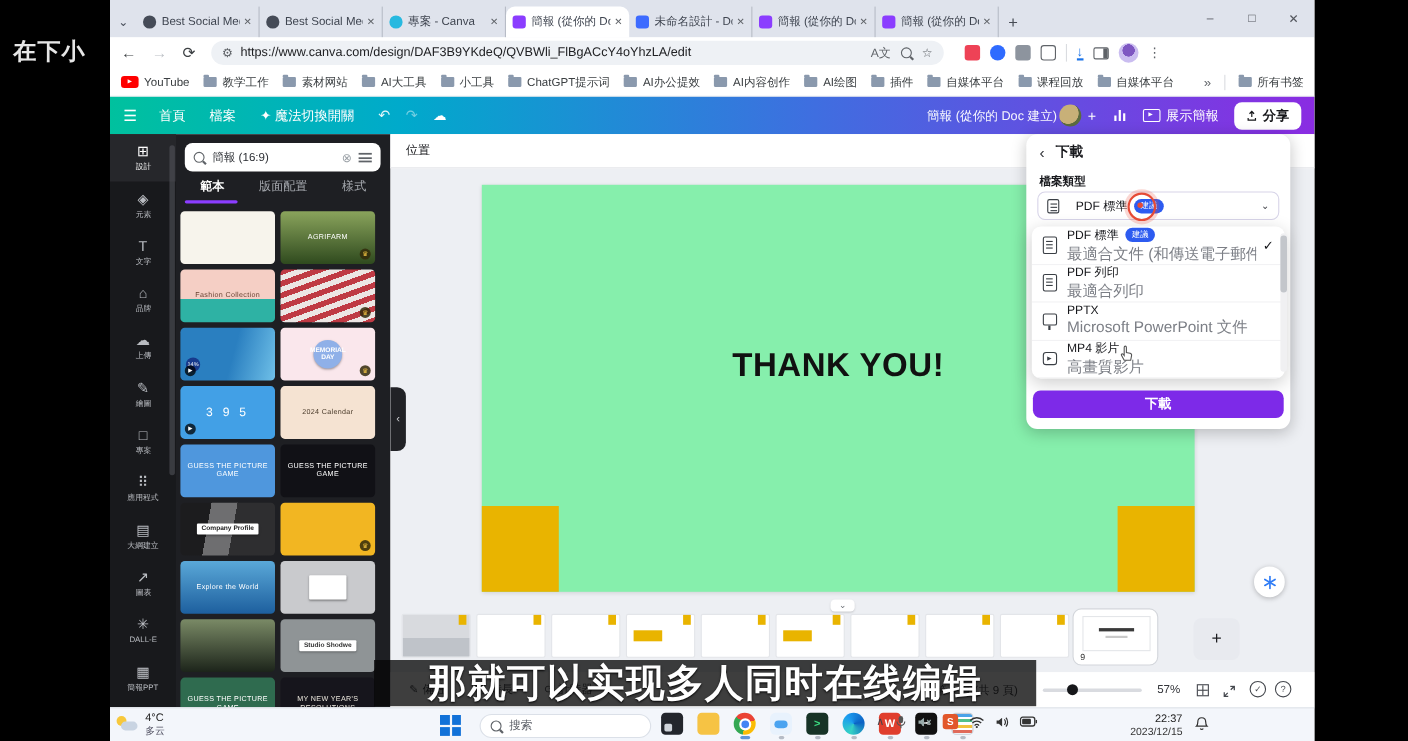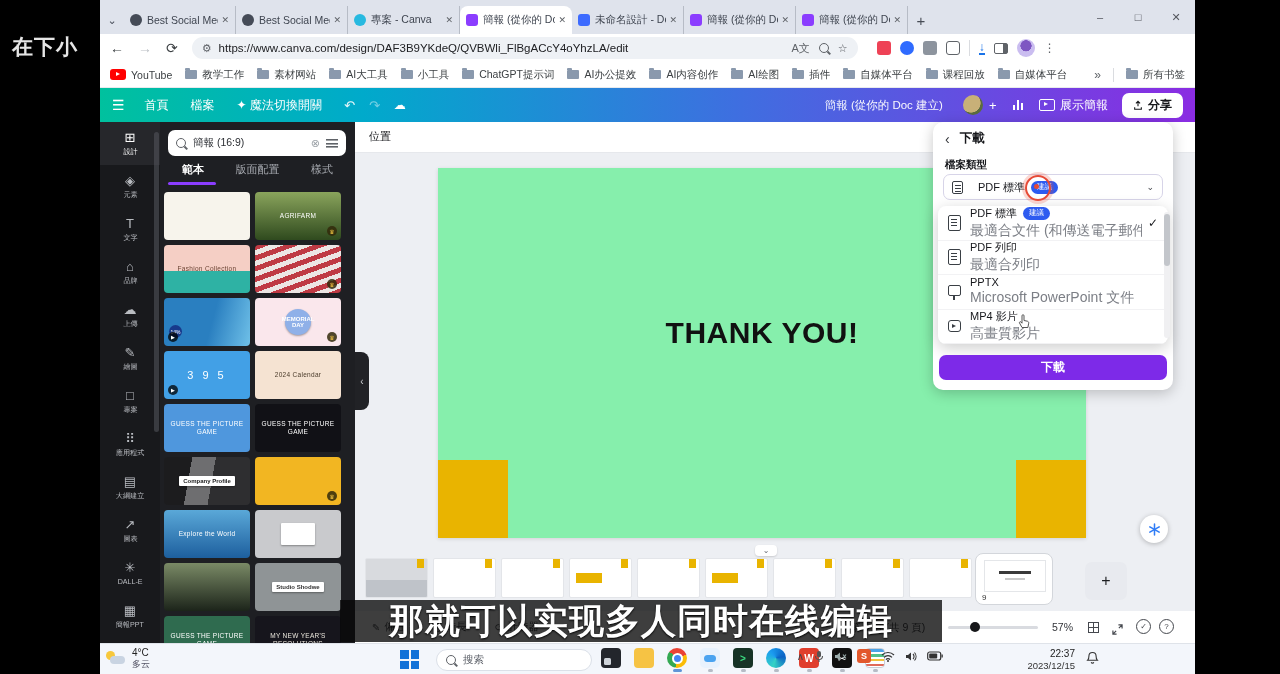--- a/index.html
+++ b/index.html
@@ -59,21 +59,21 @@
   
   .canva-topbar{position:absolute;left:0;top:88px;right:0;height:34px;
     background:linear-gradient(90deg,#00c19e 0%,#00aacb 24%,#3e6fe0 58%,#8a2ce2 100%);
     display:flex;align-items:center;color:#fff;padding:0 12px;box-sizing:border-box;}
   .ct-item{font-size:12px;margin-right:22px;white-space:nowrap;}
   .ct-burger{font-size:14px;margin-right:20px;}
   .ct-undo{font-size:13px;margin-right:14px;opacity:.9;}
   .ct-redo{font-size:13px;margin-right:14px;opacity:.45;}
   .ct-cloud{font-size:12px;position:relative;margin-right:10px;}
   .ct-right{margin-left:auto;display:flex;align-items:center;}
-  .ct-title{font-size:11.5px;opacity:.95;margin-right:20px;white-space:nowrap;}
+  .ct-title{font-size:11.5px;opacity:.95;margin-right:2px;white-space:nowrap;}
   .ct-avatar{width:20px;height:20px;border-radius:50%;background:radial-gradient(circle at 40% 40%,#c8b078 55%,#5b6b3f 58%);margin-right:6px;}
   .ct-plus{font-size:13px;margin-right:16px;}
   .bars{display:flex;align-items:flex-end;gap:1.5px;margin-right:16px;}
   .bars i{width:2.5px;background:#fff;display:block;}
   .present{display:flex;align-items:center;margin-right:14px;}
   .present .scr{width:14px;height:10px;border:1.4px solid #fff;border-radius:2px;margin-right:5px;position:relative;}
   .present .scr::after{content:'';position:absolute;left:4px;top:2px;border-left:4px solid #fff;border-top:2.5px solid transparent;border-bottom:2.5px solid transparent;}
   .present span{font-size:12px;}
   .share-btn{background:#fff;color:#16171a;border-radius:7px;height:25px;display:flex;align-items:center;padding:0 11px;font-size:12px;font-weight:700;}
   .share-btn svg{margin-right:5px;}

